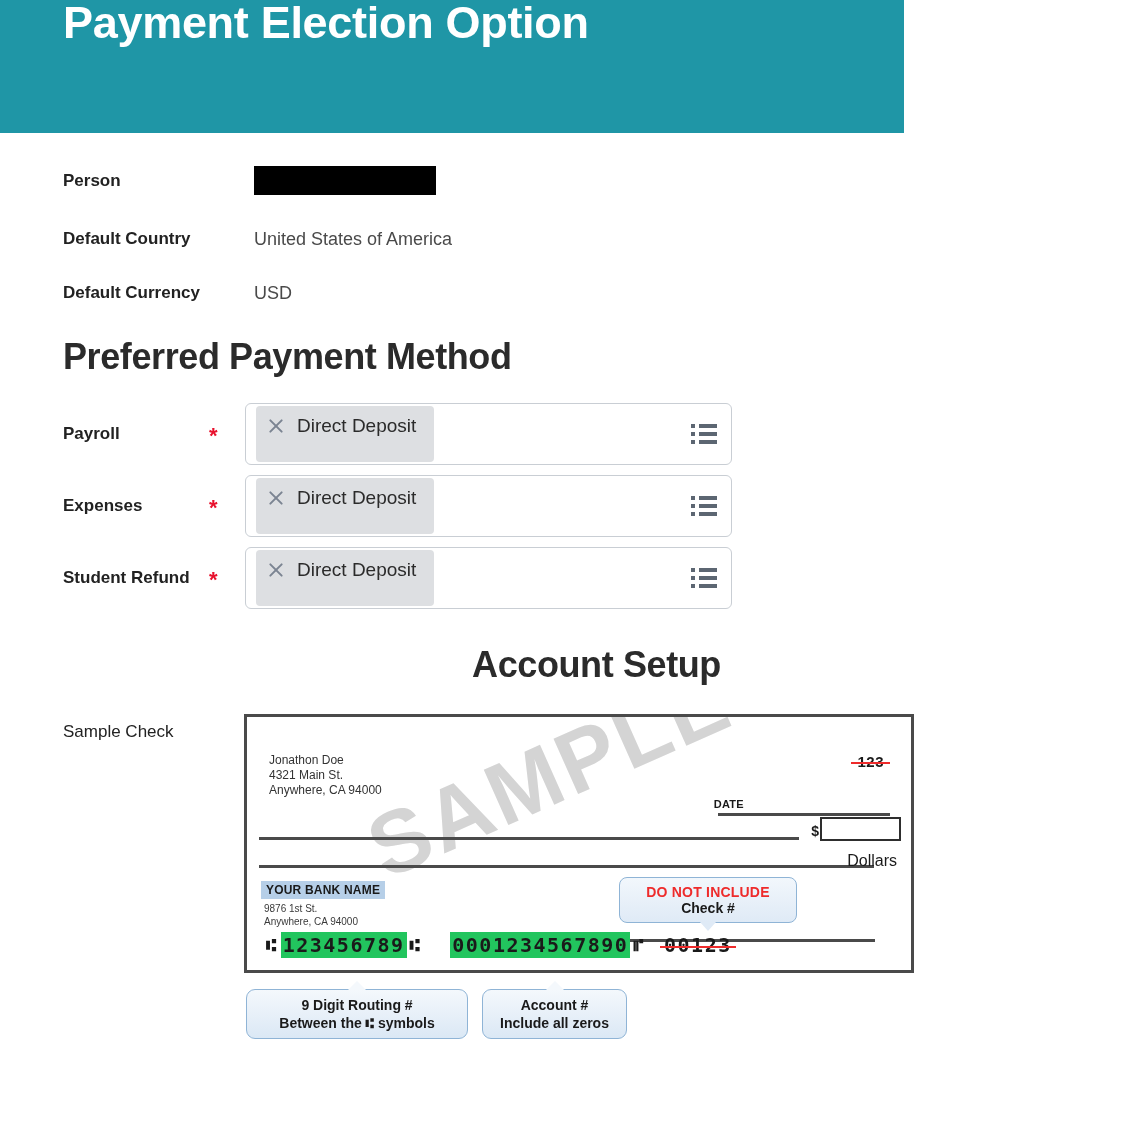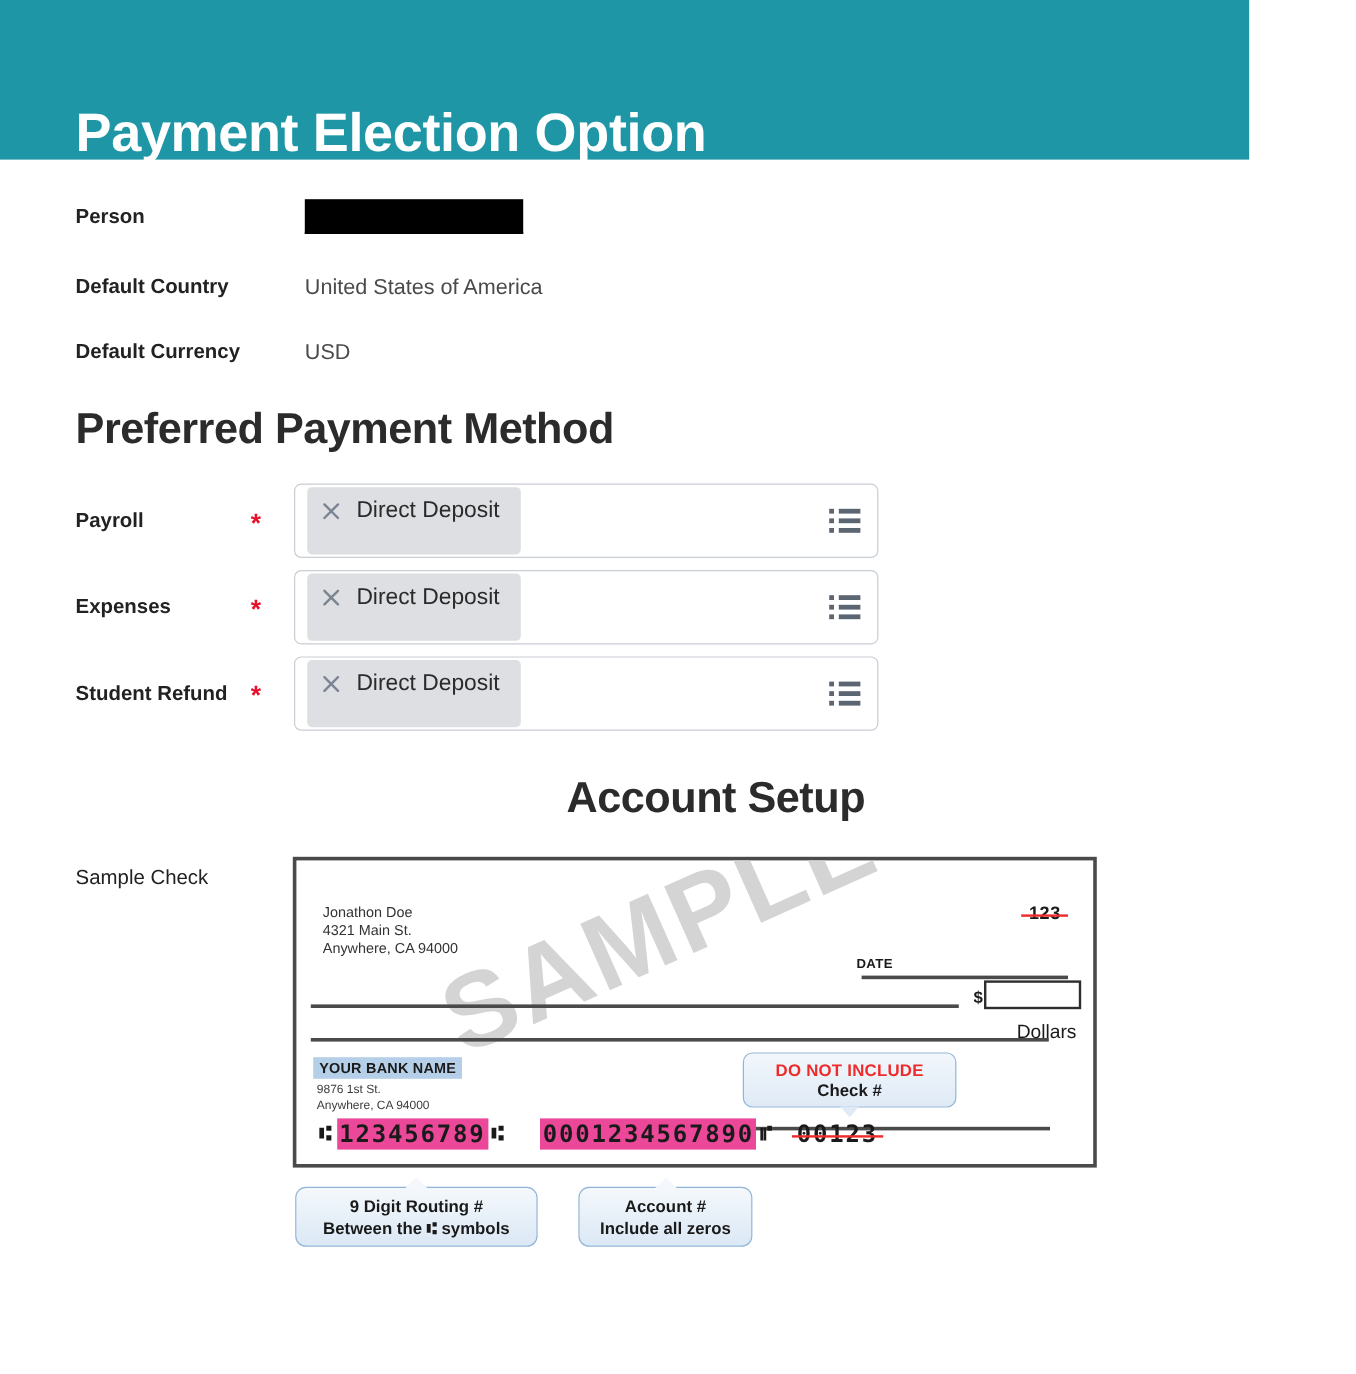--- a/index.html
+++ b/index.html
@@ -11,26 +11,26 @@
     width: 1130px;
     height: 1145px;
     font-family: "Liberation Sans", sans-serif;
     color: #2b2b2b;
     overflow: hidden;
     position: relative;
   }
 
   
   .banner {
-    width: 1041px;
+    width: 904px;
     height: 133px;
     background: #1f96a6;
     box-sizing: border-box;
     display: flex;
-    align-items: flex-end;
+    align-items: flex-start;
   }
   .banner-title {
     color: #ffffff;
     font-size: 45px;
     font-weight: bold;
     letter-spacing: -0.3px;
     margin-left: 63px;
     line-height: 1;
   }
 
@@ -368,21 +368,21 @@
     bottom: 12px;
     display: flex;
     align-items: center;
     font-family: "DejaVu Sans Mono", monospace;
     font-size: 20px;
     font-weight: bold;
     color: #1a1a1a;
     letter-spacing: 1.5px;
     white-space: nowrap;
   }
-  .micr .hl { background: #ec4899; padding: 1px 2px; }
+  .micr .hl { background: #22c55e; padding: 1px 2px; }
   .micr .sym { font-size: 17px; margin: 0 3px; }
   .micr .crossed {
     position: relative;
     margin-left: 12px;
     padding: 0 4px;
   }
   .micr .crossed::after {
     content: "";
     position: absolute;
     left: 0; right: 0;
@@ -414,21 +414,21 @@
     content: "";
     position: absolute;
     left: 50%;
     top: -9px;
     margin-left: -9px;
     width: 0; height: 0;
     border-left: 9px solid transparent;
     border-right: 9px solid transparent;
     border-bottom: 9px solid #f4f8fc;
   }
-  .cb-routing { left: 2px;   top: 16px; width: 202px; }
+  .cb-routing { left: 2px;   top: 16px; width: 222px; }
   .cb-account { left: 238px; top: 16px; width: 145px; }
   .cb-line2 { display: block; }
 </style>
 </head>
 <body>
 
 <div class="banner">
   <div class="banner-title">Payment Election Option</div>
 </div>
 

